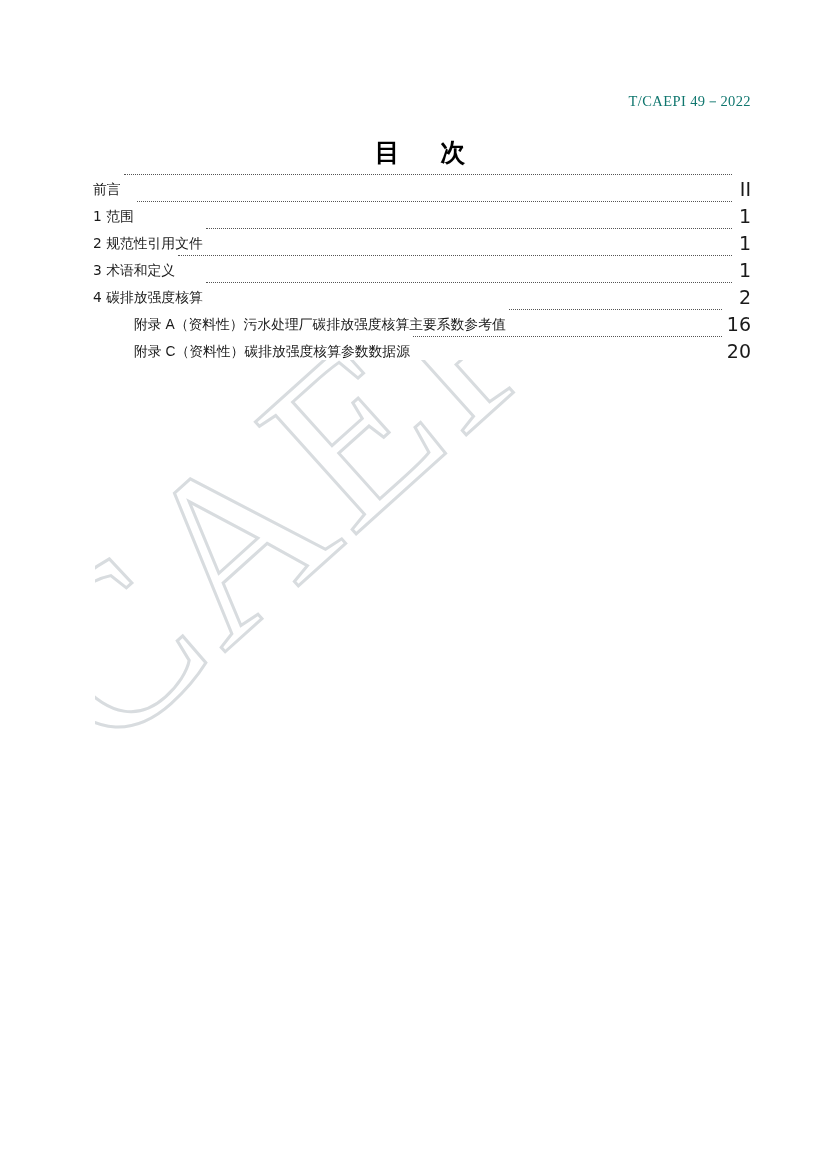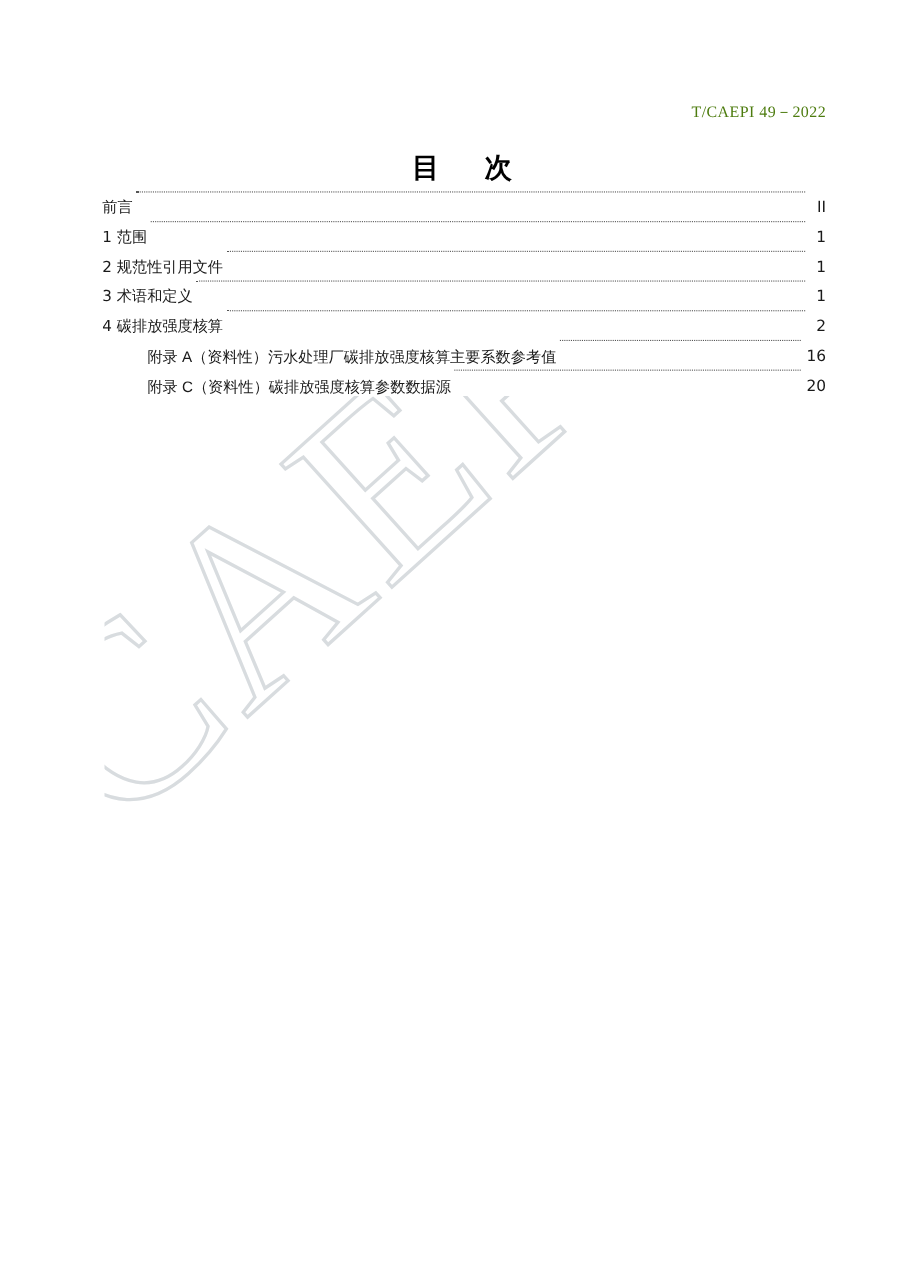--- a/index.html
+++ b/index.html
@@ -44,21 +44,21 @@
     z-index: 2;
   }
   
   .doc-header {
     position: absolute;
     right: 75px;
     top: 92px;
     font-family: "Liberation Serif", "DejaVu Serif", serif;
     font-size: 14.5px;
     letter-spacing: 0.4px;
-    color: #4d7c0f;
+    color: #0f766e;
     white-space: nowrap;
   }
   
   .toc-title {
     position: absolute;
     left: 0;
     right: 0;
     top: 136px;
     text-align: center;
     font-family: "DejaVu Sans", "Liberation Sans", sans-serif;
@@ -95,21 +95,21 @@
     flex: 1 1 auto;
     overflow: hidden;
     margin: 0 2px 0 3px;
     position: relative;
     top: -2px;
     border-bottom: 1px dotted #555;
     height: 0;
   }
   .toc-page {
     font-family: "DejaVu Sans", "Liberation Sans", sans-serif;
-    font-size: 14px;
+    font-size: 19px;
     padding-left: 3px;
     min-width: 14px;
     text-align: right;
   }
 </style>
 </head>
 <body>
 
 <div class="page">
 

